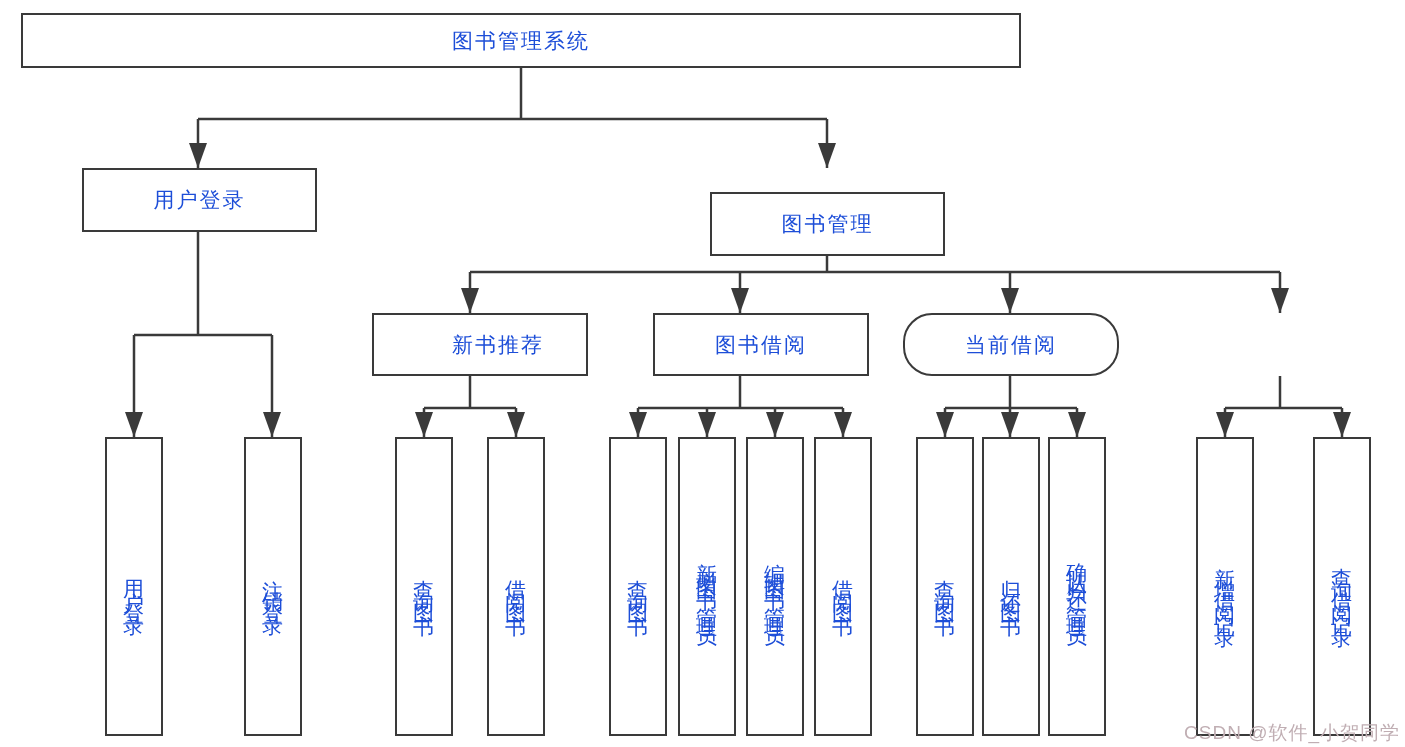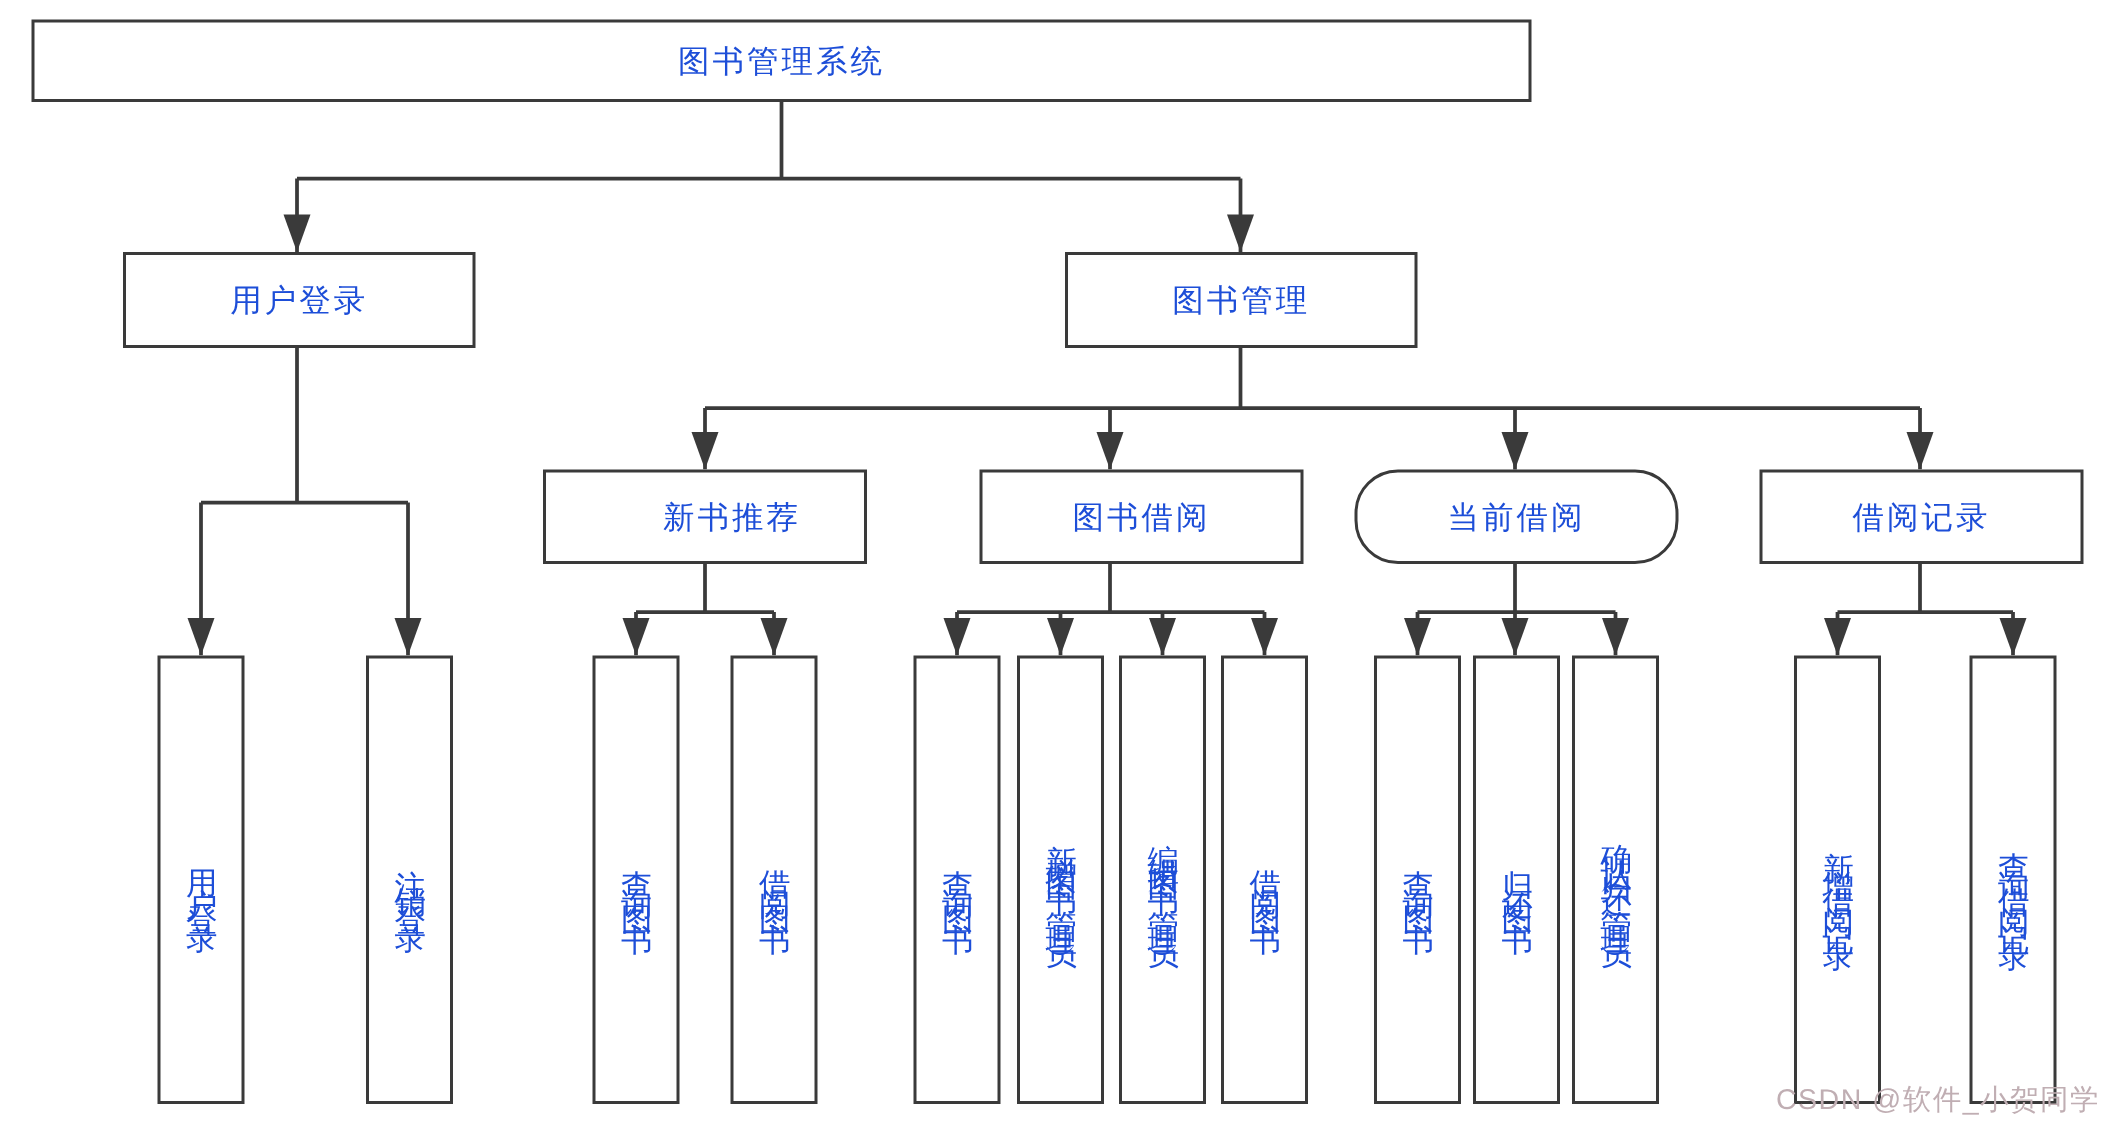--- a/index.html
+++ b/index.html
@@ -28,23 +28,23 @@
     align-items: center;
     justify-content: center;
     font-size: 21px;
     letter-spacing: 2px;
     z-index: 2;
     white-space: nowrap;
   }
   .node.root   { left: 21px;  top: 13px;  width: 1000px; height: 55px; }
   .node.lvl2   { top: 168px; width: 235px; height: 64px; }
   .node.p-login { left: 82px; }
-  .node.p-mgmt  { left: 710px; }
+  .node.p-mgmt  { left: 710px; margin-top: 24px; }
   .node.lvl3   { top: 313px; width: 216px; height: 63px; }
-  .node.s-new     { left: 362px; padding-left: 36px; }
+  .node.s-new     { left: 372px; padding-left: 36px; }
   .node.s-borrow  { left: 633px; margin-left: 20px; }
   .node.s-current { left: 903px; border-radius: 29px; }
   .node.s-record  { left: 1173px; }
   .node.leaf {
     top: 437px;
     width: 58px;
     height: 299px;
     writing-mode: vertical-rl;
     text-orientation: mixed;
     letter-spacing: 12px;
@@ -131,21 +131,20 @@
   </svg>
 
   <div class="node root">图书管理系统</div>
 
   <div class="node lvl2 p-login">用户登录</div>
   <div class="node lvl2 p-mgmt">图书管理</div>
 
   <div class="node lvl3 s-new">新书推荐</div>
   <div class="node lvl3 s-borrow">图书借阅</div>
   <div class="node lvl3 s-current">当前借阅</div>
-  <div class="node lvl3 s-record">借阅记录</div>
 
   <div class="node leaf x1">用户登录</div>
   <div class="node leaf x2">注销登录</div>
 
   <div class="node leaf x3">查询图书</div>
   <div class="node leaf x4">借阅图书</div>
 
   <div class="node leaf x5">查询图书</div>
   <div class="node leaf x6 long">新增图书（管理员）</div>
   <div class="node leaf x7 long">编辑图书（管理员）</div>

